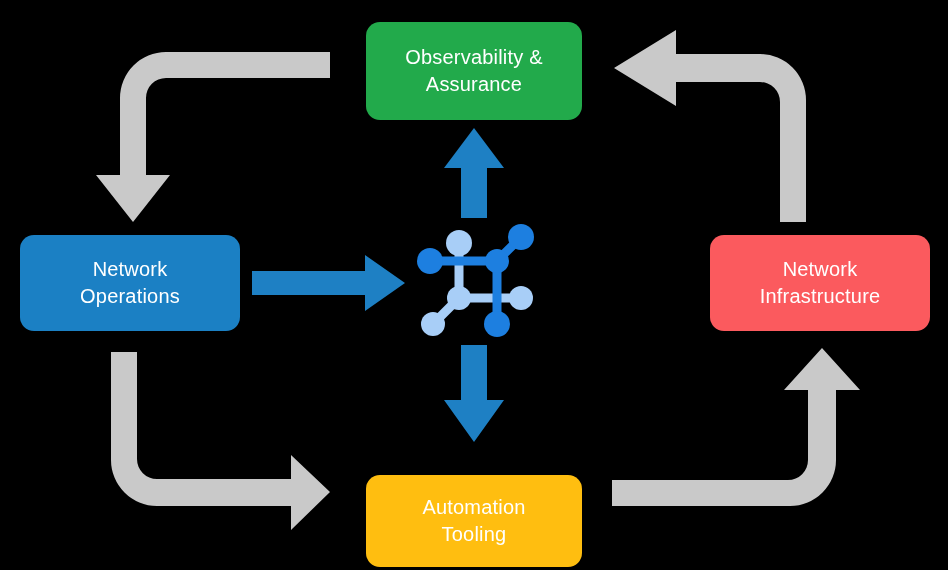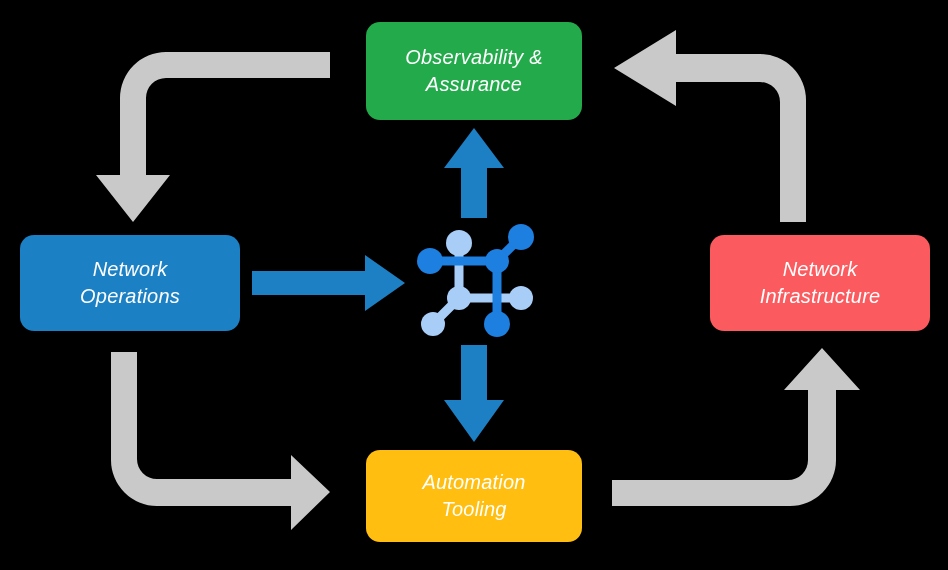--- a/index.html
+++ b/index.html
@@ -7,21 +7,20 @@
     padding: 0;
     background: #000000;
   }
   #canvas {
     position: relative;
     width: 948px;
     height: 570px;
     background: #000000;
     overflow: hidden;
     font-family: "Liberation Sans", sans-serif;
-    font-style: italic;
   }
   .node-box {
     position: absolute;
     border-radius: 14px;
     display: flex;
     align-items: center;
     justify-content: center;
     text-align: center;
     color: #ffffff;
     font-size: 20px;
@@ -34,21 +33,21 @@
   #box-observability {
     left: 366px; top: 22px; width: 216px; height: 98px;
   }
   #box-operations {
     left: 20px; top: 235px; width: 220px; height: 96px;
   }
   #box-infrastructure {
     left: 710px; top: 235px; width: 220px; height: 96px;
   }
   #box-automation {
-    left: 366px; top: 450px; width: 216px; height: 92px;
+    left: 366px; top: 475px; width: 216px; height: 92px;
   }
   .svg-layer {
     position: absolute;
     left: 0; top: 0;
     width: 948px;
     height: 570px;
   }
   .box-label { display: block; white-space: pre-line; }
 </style>
 </head>

